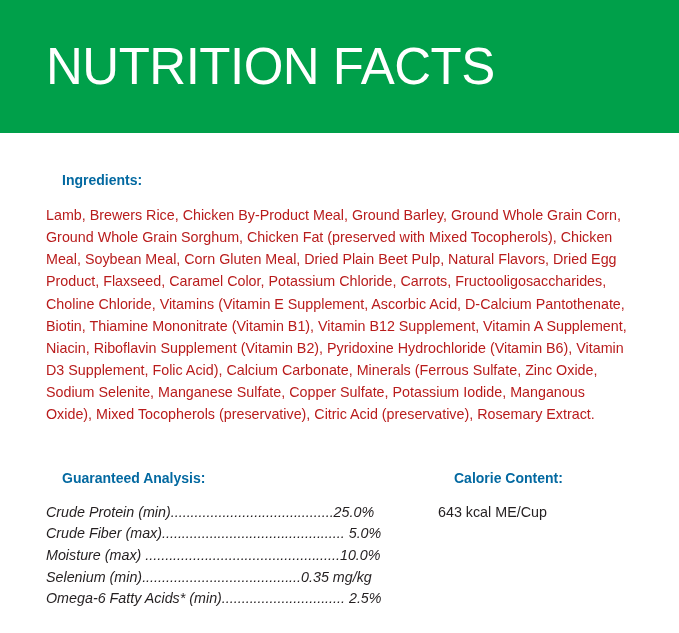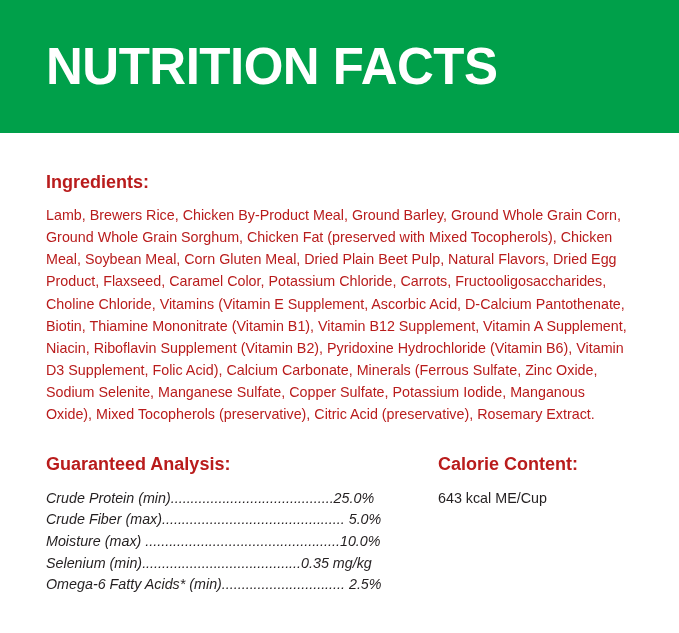--- a/index.html
+++ b/index.html
@@ -24,34 +24,34 @@
     background: #00a04a;
     height: 133px;
     display: flex;
     align-items: center;
     padding-left: 46px;
     box-sizing: border-box;
   }
   .header-title {
     color: #ffffff;
     font-size: 51px;
-    font-weight: bold;
+    font-weight: normal;
     letter-spacing: -0.5px;
     line-height: 1;
     margin: 0;
   }
   .content {
     padding: 0 46px;
     box-sizing: border-box;
   }
   .section-heading {
-    color: #b91c1c;
-    font-size: 18px;
+    color: #0369a1;
+    font-size: 14px;
     font-weight: bold;
-    margin: 0;
+    margin: 16px;
   }
   .ingredients-heading {
     margin-top: 39px;
   }
   .ingredients-body {
     margin-top: 11px;
     font-size: 14.3px;
     line-height: 1.55;
     color: #b91c1c;
     text-align: left;

